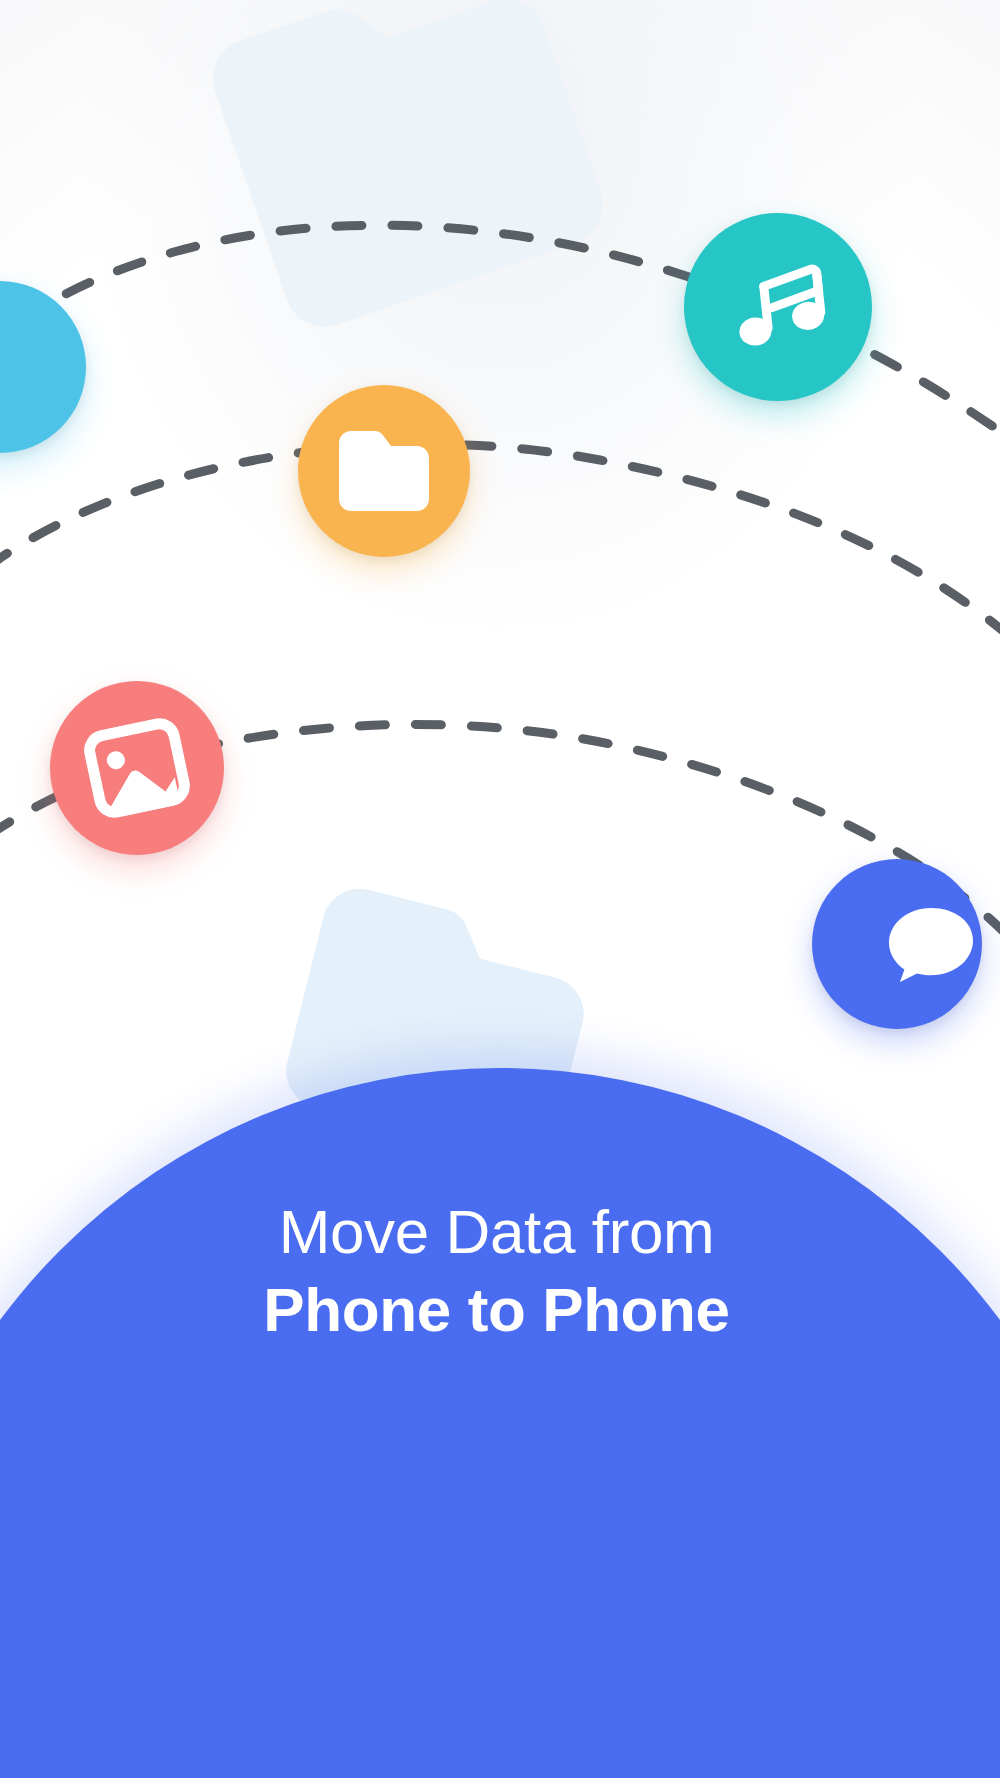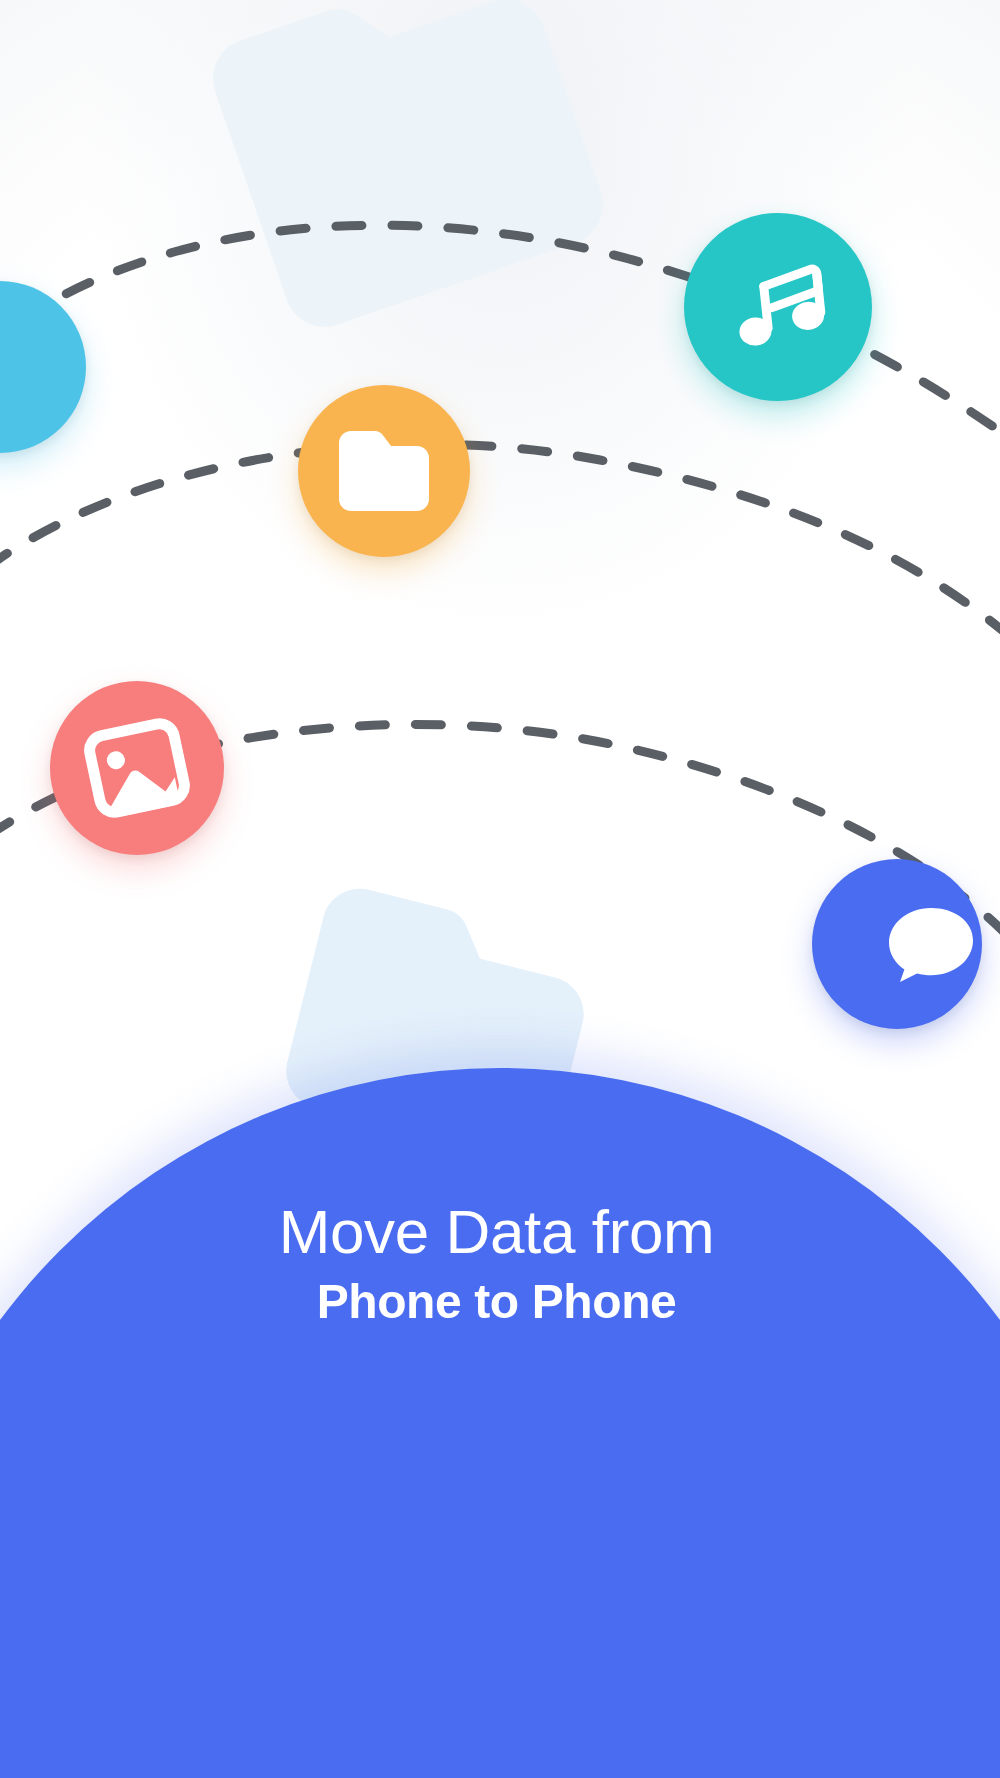--- a/index.html
+++ b/index.html
@@ -147,21 +147,21 @@
     line-height: 1.16;
     letter-spacing: -0.4px;
   }
   .hero-line1 {
     display: block;
     font-size: 62px;
     font-weight: 400;
   }
   .hero-line2 {
     display: block;
-    font-size: 48px;
+    font-size: 62px;
     font-weight: 700;
     margin-top: 6px;
   }
 </style>
 </head>
 <body>
 
 <div class="screen">
 
   <div class="bg-wash"></div>

